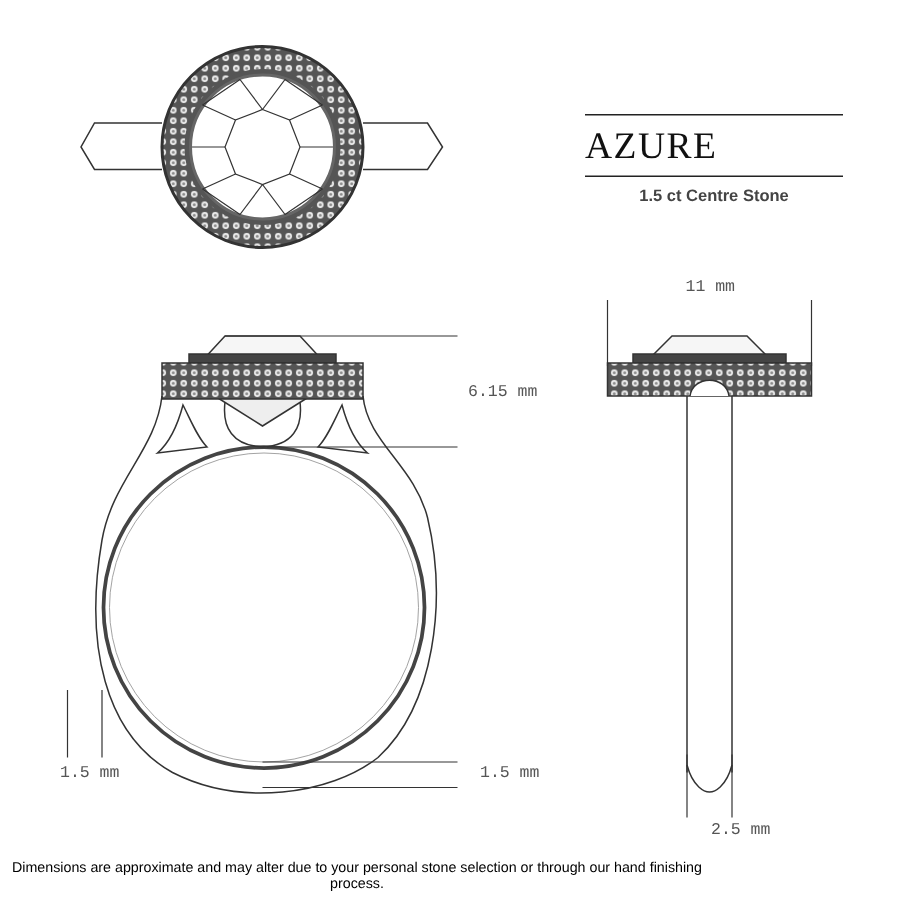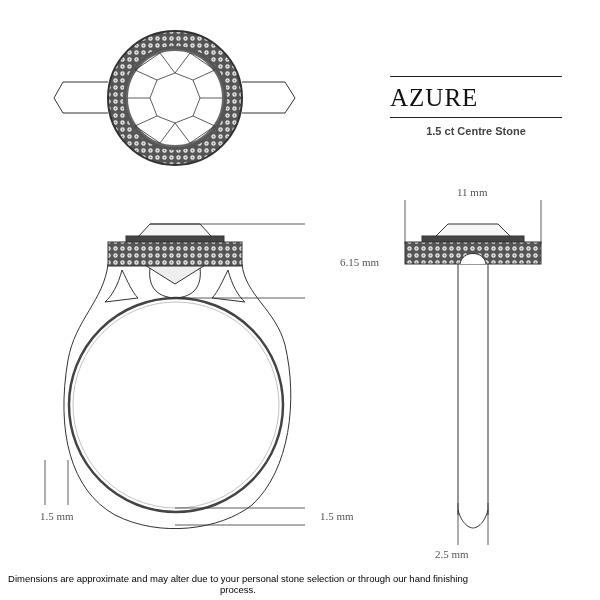--- a/index.html
+++ b/index.html
@@ -1,18 +1,18 @@
 <!DOCTYPE html>
 <html><head>
 <meta charset="utf-8">
 <style>
   html, body { margin:0; padding:0; background:#fff; }
   body { width:600px; height:600px; position:relative; overflow:hidden; font-family:"Liberation Sans", sans-serif; }
   svg { position:absolute; left:0; top:0; }
-  .lbl { position:absolute; font-size:11px; color:#555; font-family:Liberation Serif, serif; white-space:nowrap; }
+  .lbl { position:absolute; font-size:11px; color:#555; font-family:Liberation Mono, monospace; white-space:nowrap; }
   .title { position:absolute; left:390px; top:84px; width:172px; text-align:left; font-family:"Liberation Serif", serif; font-size:25px; letter-spacing:1px; color:#111; }
   .subtitle { position:absolute; left:390px; top:125px; width:172px; text-align:center; font-size:11px; color:#444;font-weight:bold; }
   .footer { position:absolute; left:0; top:573px; width:476px; text-align:center; font-size:9.5px; color:#000; }
   .rule { position:absolute; height:1px; background:#222; }
 </style>
 </head>
 <body>
 
 <svg width="600" height="600" viewBox="0 0 600 600">
   <defs>
@@ -94,19 +94,19 @@
     <line x1="458" y1="503" x2="458" y2="545"></line>
     <line x1="488" y1="503" x2="488" y2="545"></line>
   </g>
 </svg>
 
 <div class="rule" style="left:390px; top:76px; width:172px;"></div>
 <div class="title">AZURE</div>
 <div class="rule" style="left:390px; top:117px; width:172px;"></div>
 <div class="subtitle">1.5 ct Centre Stone</div>
 
-<div class="lbl" style="left:312px; top:256px;margin-left:28px;">6.15 mm</div>
+<div class="lbl" style="left:312px; top:256px;">6.15 mm</div>
 <div class="lbl" style="left:457px; top:186px;">11 mm</div>
 <div class="lbl" style="left:40px; top:510px;">1.5 mm</div>
 <div class="lbl" style="left:320px; top:510px;">1.5 mm</div>
-<div class="lbl" style="left:435px; top:548px;">2.5 mm</div>
+<div class="lbl" style="left:474px; top:548px;">2.5 mm</div>
 
 <div class="footer">Dimensions are approximate and may alter due to your personal stone selection or through our hand finishing process.</div>
 
 </body></html>

